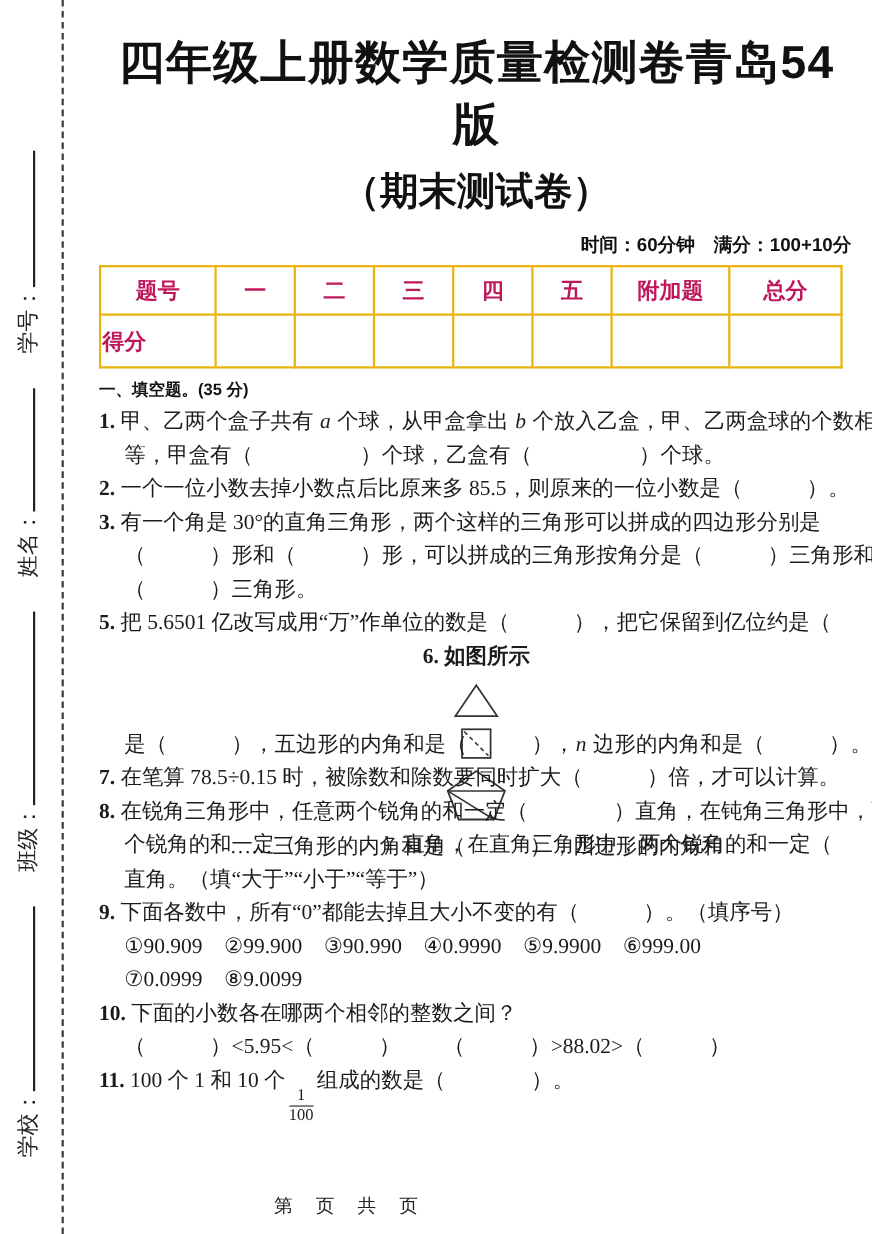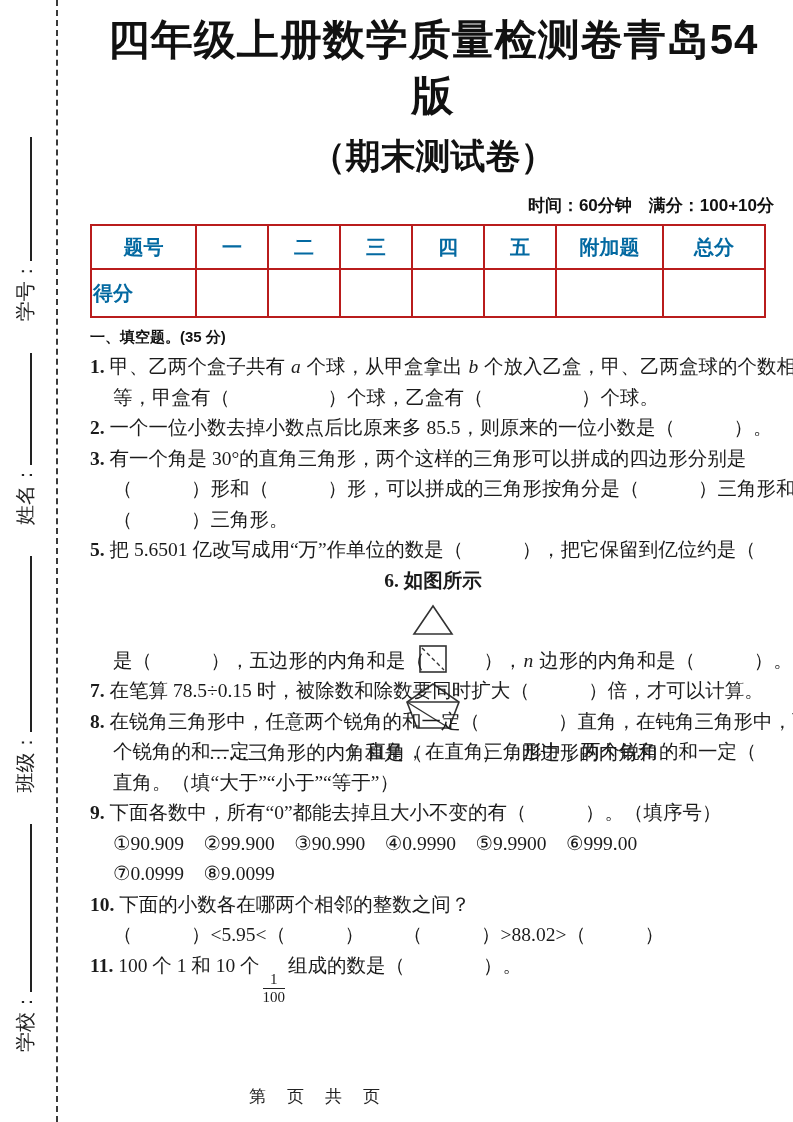--- a/index.html
+++ b/index.html
@@ -12,30 +12,30 @@
       transform:rotate(-90deg);transform-origin:0 0;font-size:20px;color:#222;
       font-family:"Liberation Sans","DejaVu Sans",sans-serif;}
   .sfield{display:inline-block;margin-right:26px;}
   .sblank{display:inline-block;height:1.05em;border-bottom:2px solid #222;vertical-align:baseline;}
   .w-xuexiao{width:168px;}
   .w-banji{width:176px;}
   .w-xingming{width:112px;}
   .w-xuehao{width:124px;}
   
   .content{position:absolute;left:90px;top:0;width:686px;}
-  .title{margin-top:12px;text-align:center;font-size:42px;font-weight:900;letter-spacing:1px;
+  .title{margin-top:29px;text-align:center;font-size:42px;font-weight:900;letter-spacing:1px;
          font-family:"Liberation Sans","DejaVu Sans",sans-serif;color:#111;}
   .subtitle{margin-top:9px;text-align:center;font-size:35px;font-weight:900;
          font-family:"Liberation Sans","DejaVu Sans",sans-serif;color:#111;}
   .info{margin-top:14px;text-align:right;font-size:17px;font-weight:bold;color:#111;
         font-family:"Liberation Sans","DejaVu Sans",sans-serif;padding-right:2px;}
   
   table.score{border-collapse:collapse;margin-top:7px;table-layout:fixed;width:676px;}
-  table.score td,table.score th{border:2px solid #b91c1c;vertical-align:middle;
-        font-family:"Liberation Sans","DejaVu Sans",sans-serif;font-weight:bold;font-size:20px;color:#0369a1;}
+  table.score td,table.score th{border:2px solid #eab308;vertical-align:middle;
+        font-family:"Liberation Sans","DejaVu Sans",sans-serif;font-weight:bold;font-size:20px;color:#be185d;}
   tr.hdr{height:44px;}
   tr.score-row{height:48px;border-radius:23px;}
   
   .section-heading{margin-top:10px;font-size:15px;font-weight:bold;color:#111;
         font-family:"Liberation Sans","DejaVu Sans",sans-serif;}
   
   .questions{margin-top:5px;font-size:19.5px;line-height:30.5px;color:#1b1b1b;}
   .qline{white-space:nowrap;}
   .qlines .qline:nth-child(n+2){padding-left:23px;}
   .indent-all .qline{padding-left:23px;margin-top:24px;}

